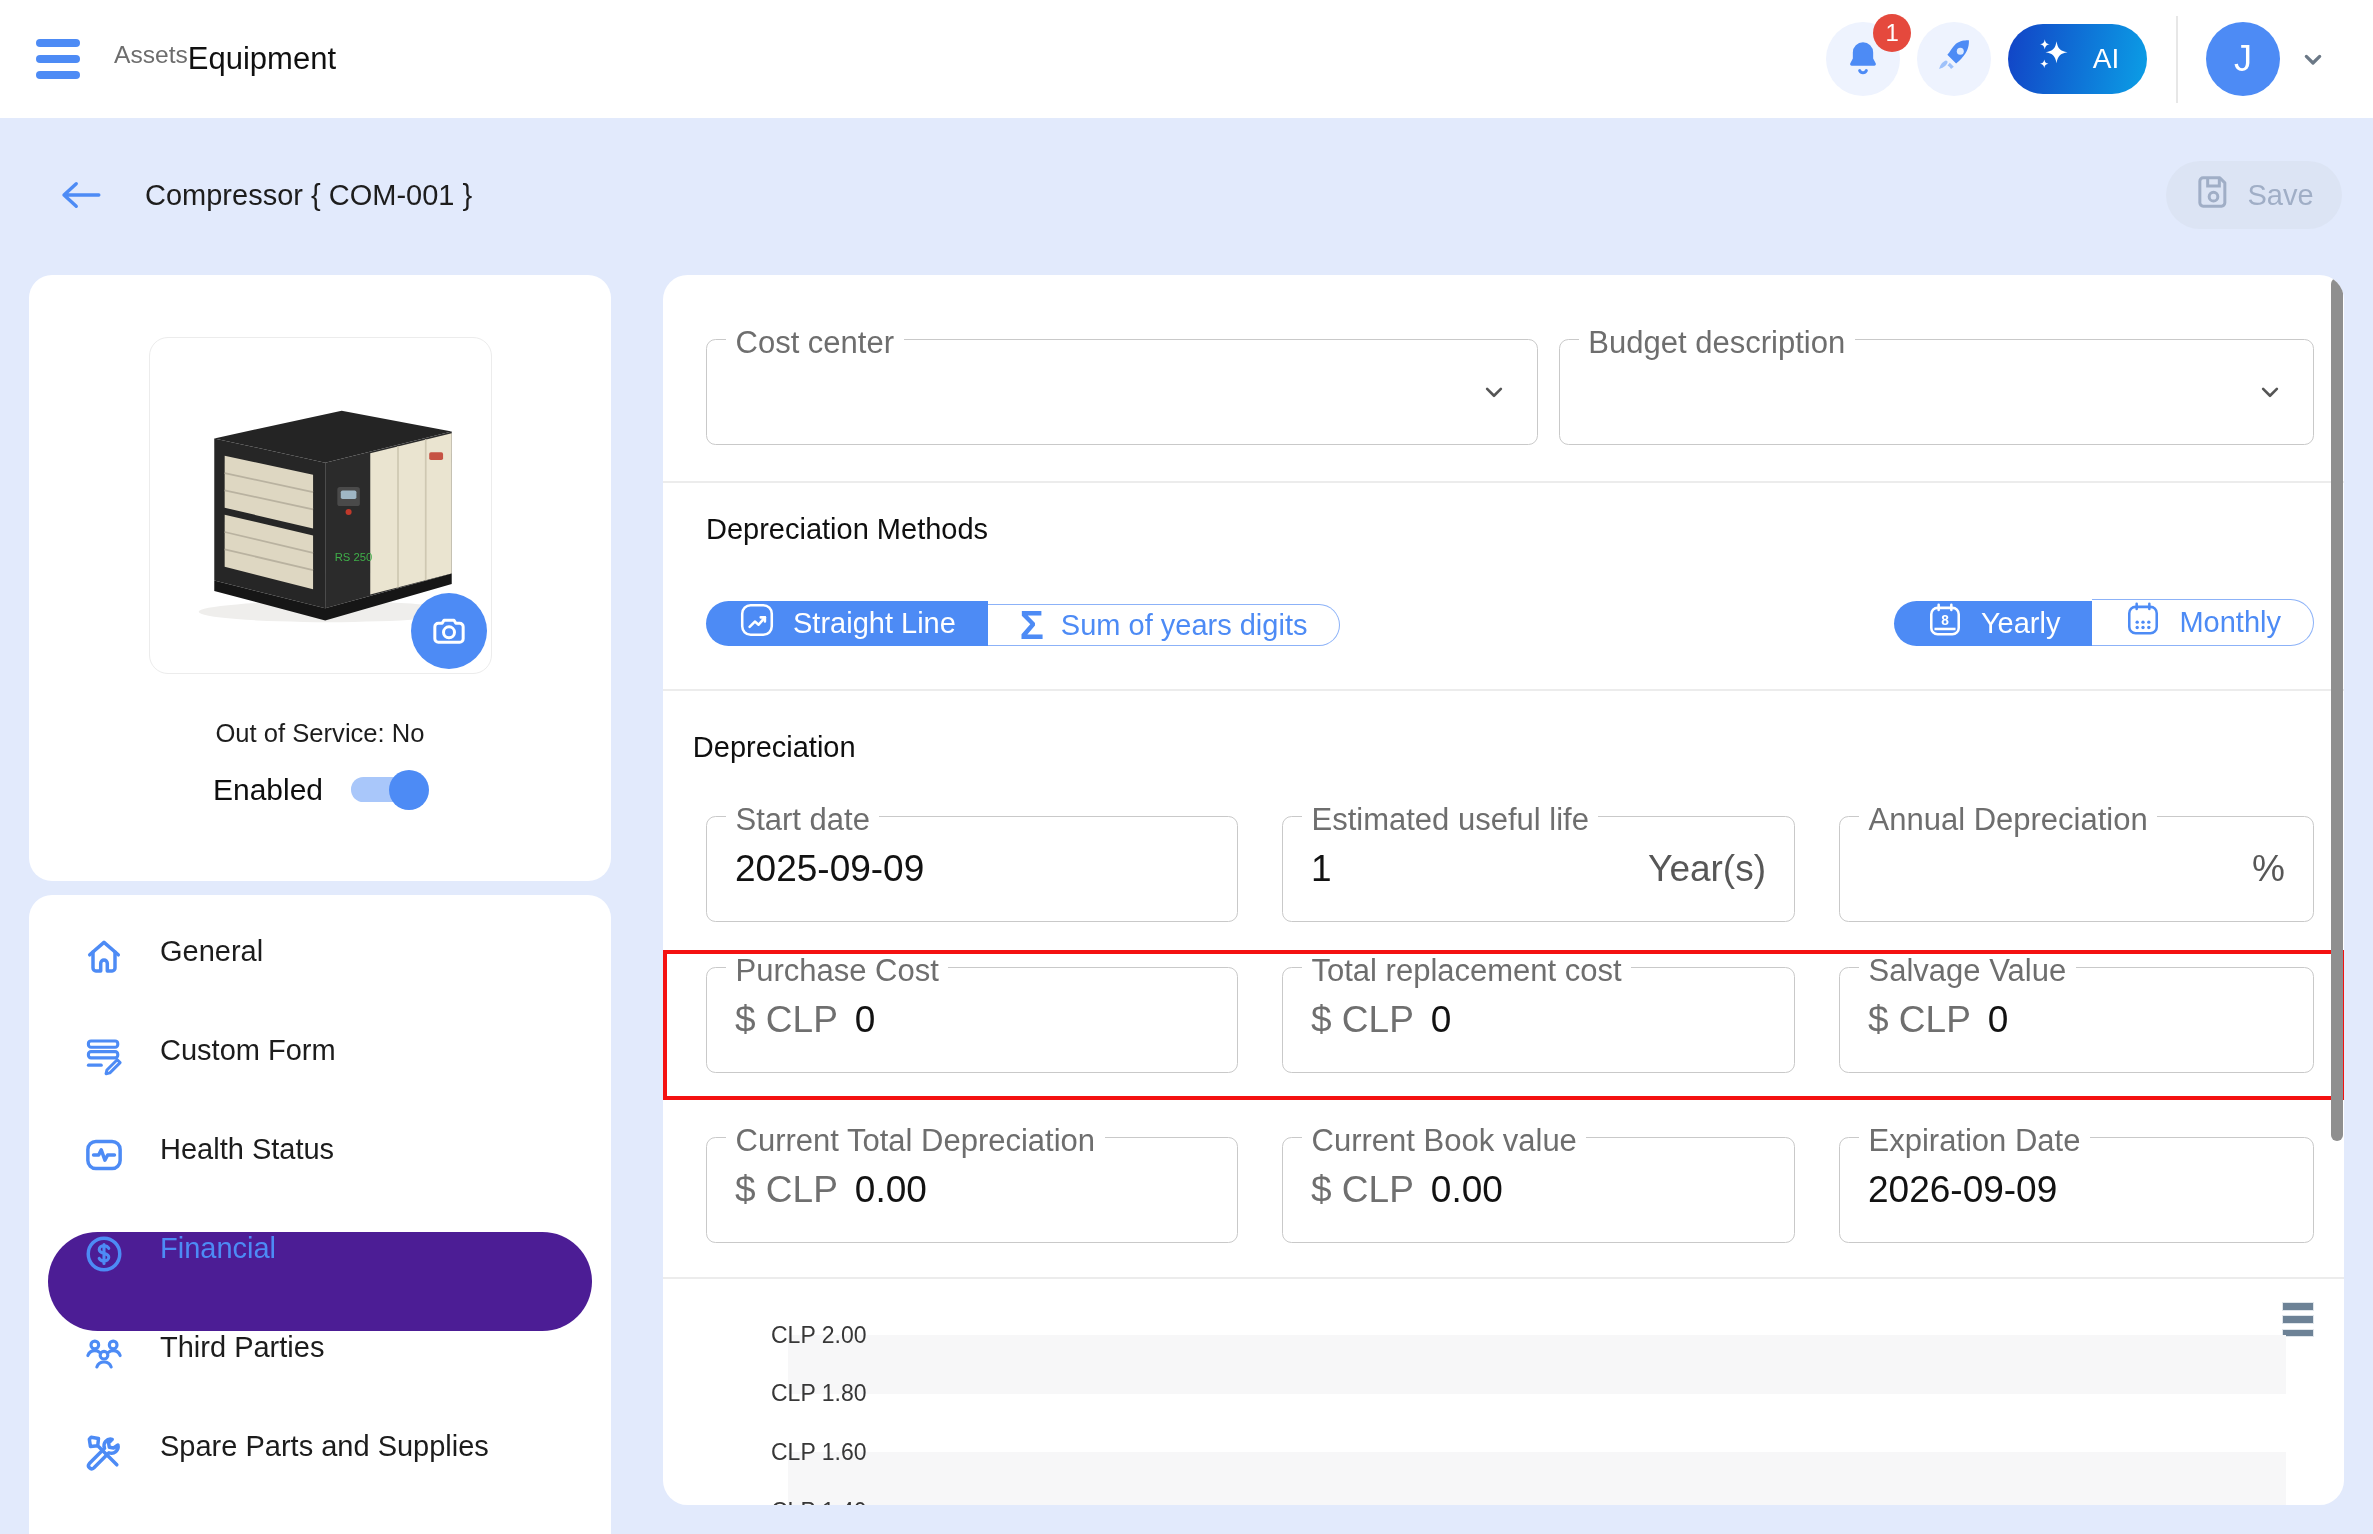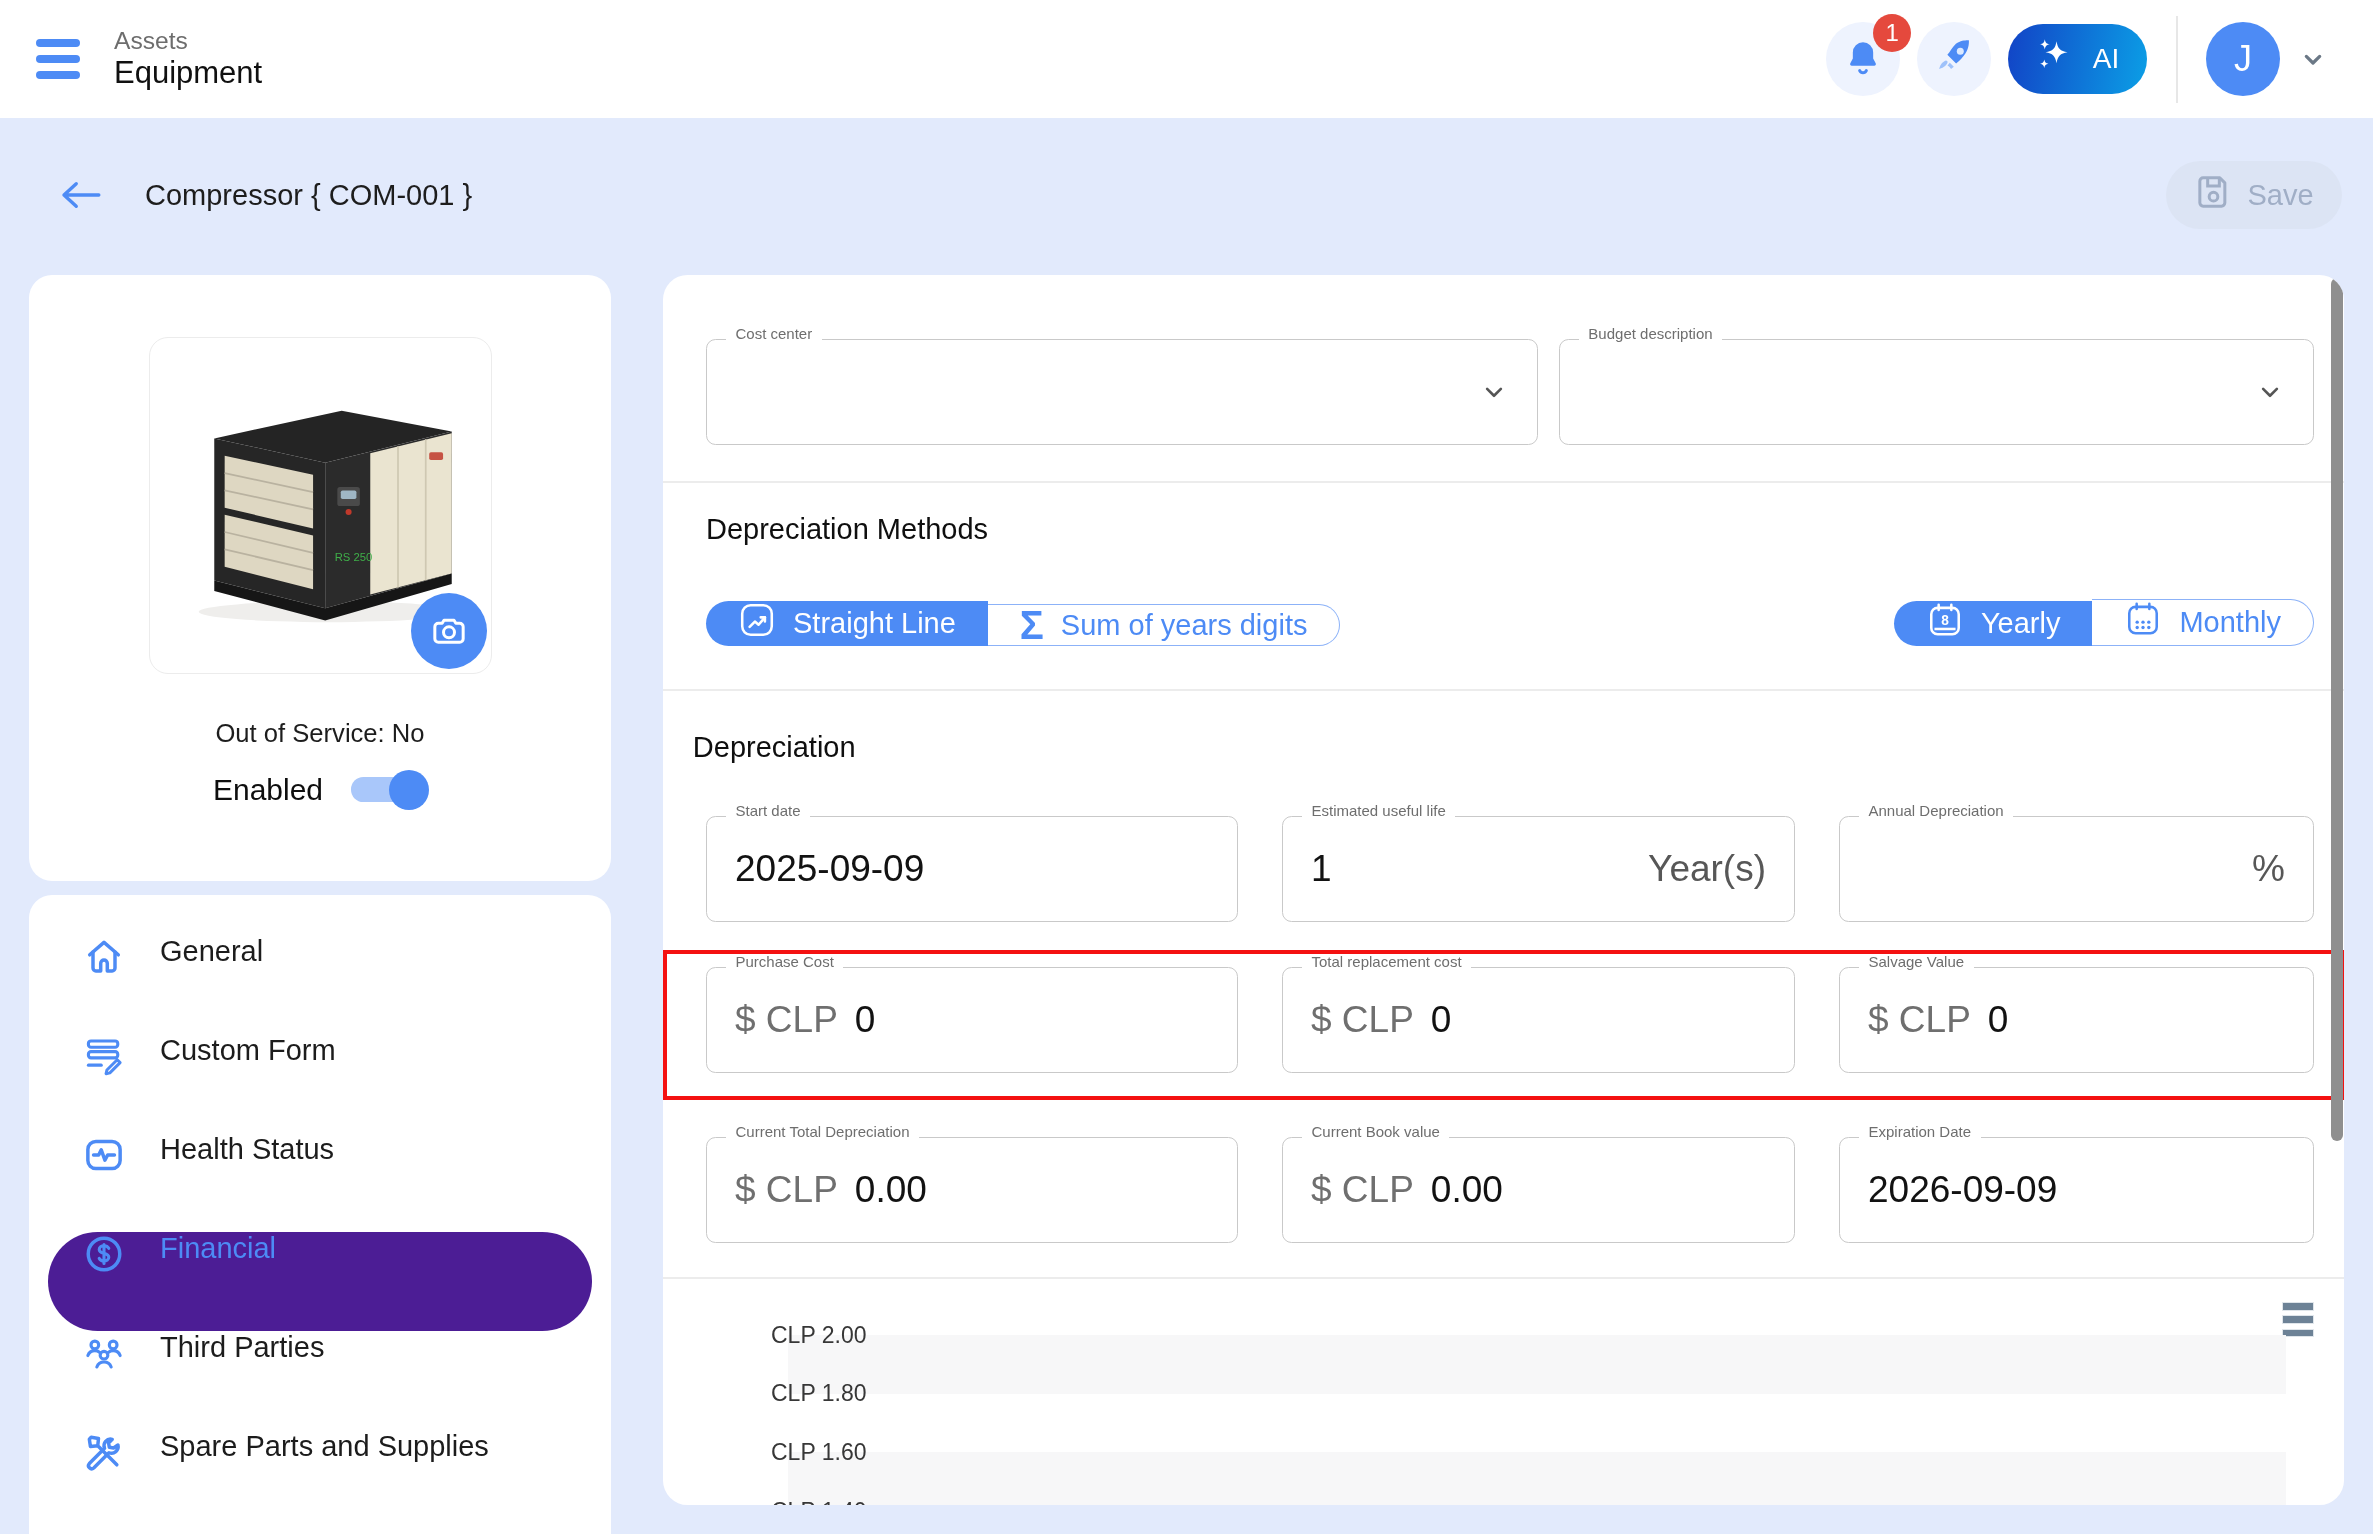--- a/index.html
+++ b/index.html
@@ -5,21 +5,21 @@
   html,body{margin:0;padding:0;}
   body{
     width:2373px;height:1535px;overflow:hidden;position:relative;
     background:#e2eafc;font-family:"Liberation Sans",sans-serif;
     -webkit-font-smoothing:antialiased;color:#1d1d1d;
   }
   
   .topbar{height:118px;background:#fff;display:flex;align-items:center;padding:0 44px 0 36px;box-sizing:border-box;}
   .hamburger{width:44px;display:flex;flex-direction:column;gap:8.5px;margin-right:34px;cursor:pointer;}
   .hamburger i{display:block;height:7.6px;border-radius:4.7px;background:#4d8bf5;}
-  .titles{display:flex;flex-direction:column;line-height:1.15;}
+  .titles{display:flex;flex-direction:row;line-height:1.15;}
   .app-section{font-size:24.6px;color:#6d6d6d;}
   .app-page{font-size:31px;color:#101010;font-weight:500;}
   .top-right{margin-left:auto;display:flex;align-items:center;gap:17px;}
   .icon-circle{width:74px;height:74px;border-radius:50%;background:#eef3fe;display:flex;align-items:center;justify-content:center;position:relative;cursor:pointer;}
   .badge{position:absolute;top:-7.6px;right:-11.4px;width:38px;height:38px;border-radius:50%;background:#e5493d;color:#fff;font-size:24px;display:flex;align-items:center;justify-content:center;}
   .ai-btn{height:70px;border-radius:36px;padding:0 28px 0 23px;border:none;cursor:pointer;
     background:linear-gradient(100deg,#1243c6 0%,#0b9fe6 100%);color:#fff;font-size:28px;
     display:flex;align-items:center;gap:13.2px;font-family:inherit;}
   .v-divider{width:1.9px;height:87px;background:#e7e7e7;margin:0 11.4px;}
   .avatar{width:74px;height:74px;border-radius:50%;background:#4d8bf5;color:#fff;font-size:36px;display:flex;align-items:center;justify-content:center;cursor:pointer;}
@@ -47,21 +47,21 @@
   .nav-item.active{background:#4c1d95;color:#4d8bf5;}
   .nav-item svg{flex:none;}
   
   .panel{position:relative;flex:1;background:#fff;border-radius:24.6px;height:1230px;
     padding:0 30px 0 43px;box-sizing:border-box;overflow:hidden;}
   .scroll-thumb{position:absolute;top:2.8px;right:0.9px;width:12.3px;height:863px;border-radius:7.6px;background:#8f8f8f;z-index:6;cursor:pointer;}
   .hr{height:1.9px;background:#ececec;margin-left:-43px;margin-right:-30px;}
   .dd-row{display:flex;gap:21px;margin-top:64px;}
   .field{position:relative;border:1.9px solid #c9c9c9;border-radius:9.5px;height:106px;display:flex;align-items:center;
     padding:0 28px;background:#fff;box-sizing:border-box;cursor:text;}
-  .f-label{position:absolute;top:-15px;left:19px;background:#fff;padding:0 9.5px;font-size:15px;color:#6e6e6e;white-space:nowrap;}
+  .f-label{position:absolute;top:-15px;left:19px;background:#fff;padding:0 9.5px;font-size:31px;color:#6e6e6e;white-space:nowrap;}
   .f-row{display:flex;align-items:baseline;gap:17px;width:100%;font-size:37px;}
   .f-prefix{color:#6f6f6f;}
   .f-value{color:#121212;}
   .f-suffix{margin-left:auto;color:#575757;}
   .dd{cursor:pointer;}
   .dd .chev{margin-left:auto;display:flex;}
   .dd1{flex:1.11;} .dd2{flex:1;}
   .sec-head{font-size:29px;color:#0f0f0f;font-weight:500;}
   .methods-head{margin-top:30px;}
   .seg-row{display:flex;align-items:center;justify-content:space-between;margin-top:26.5px;}

